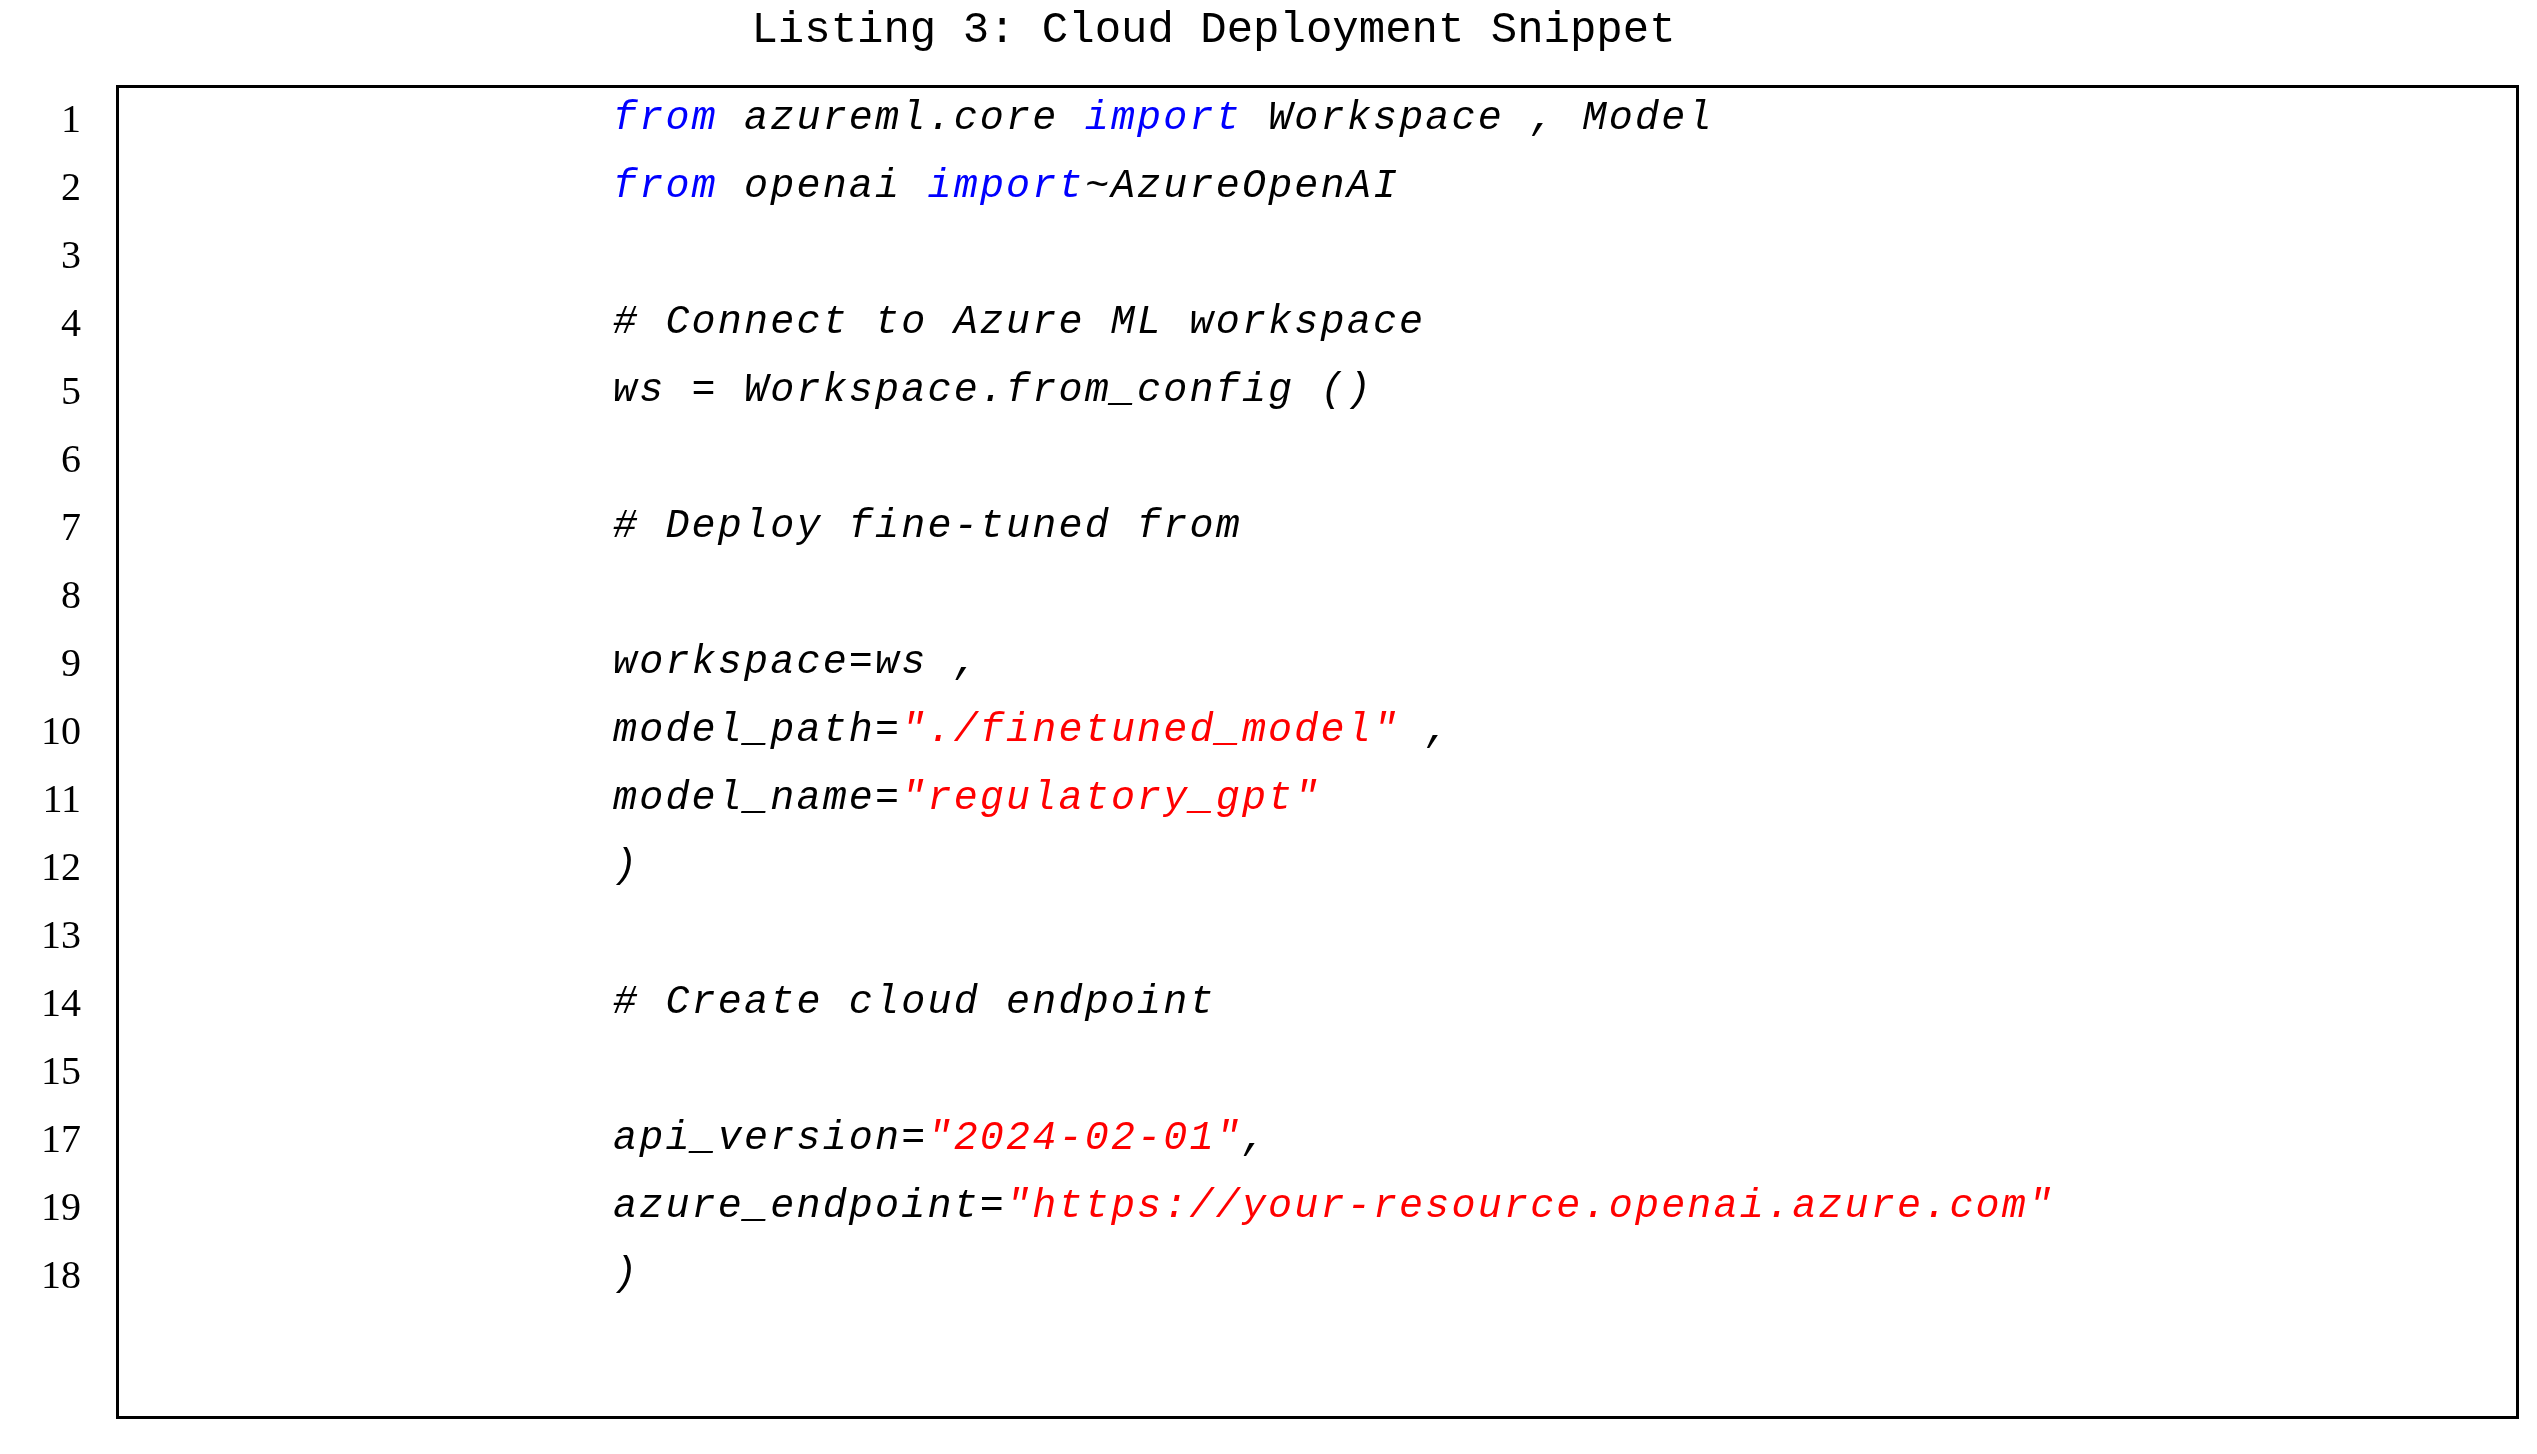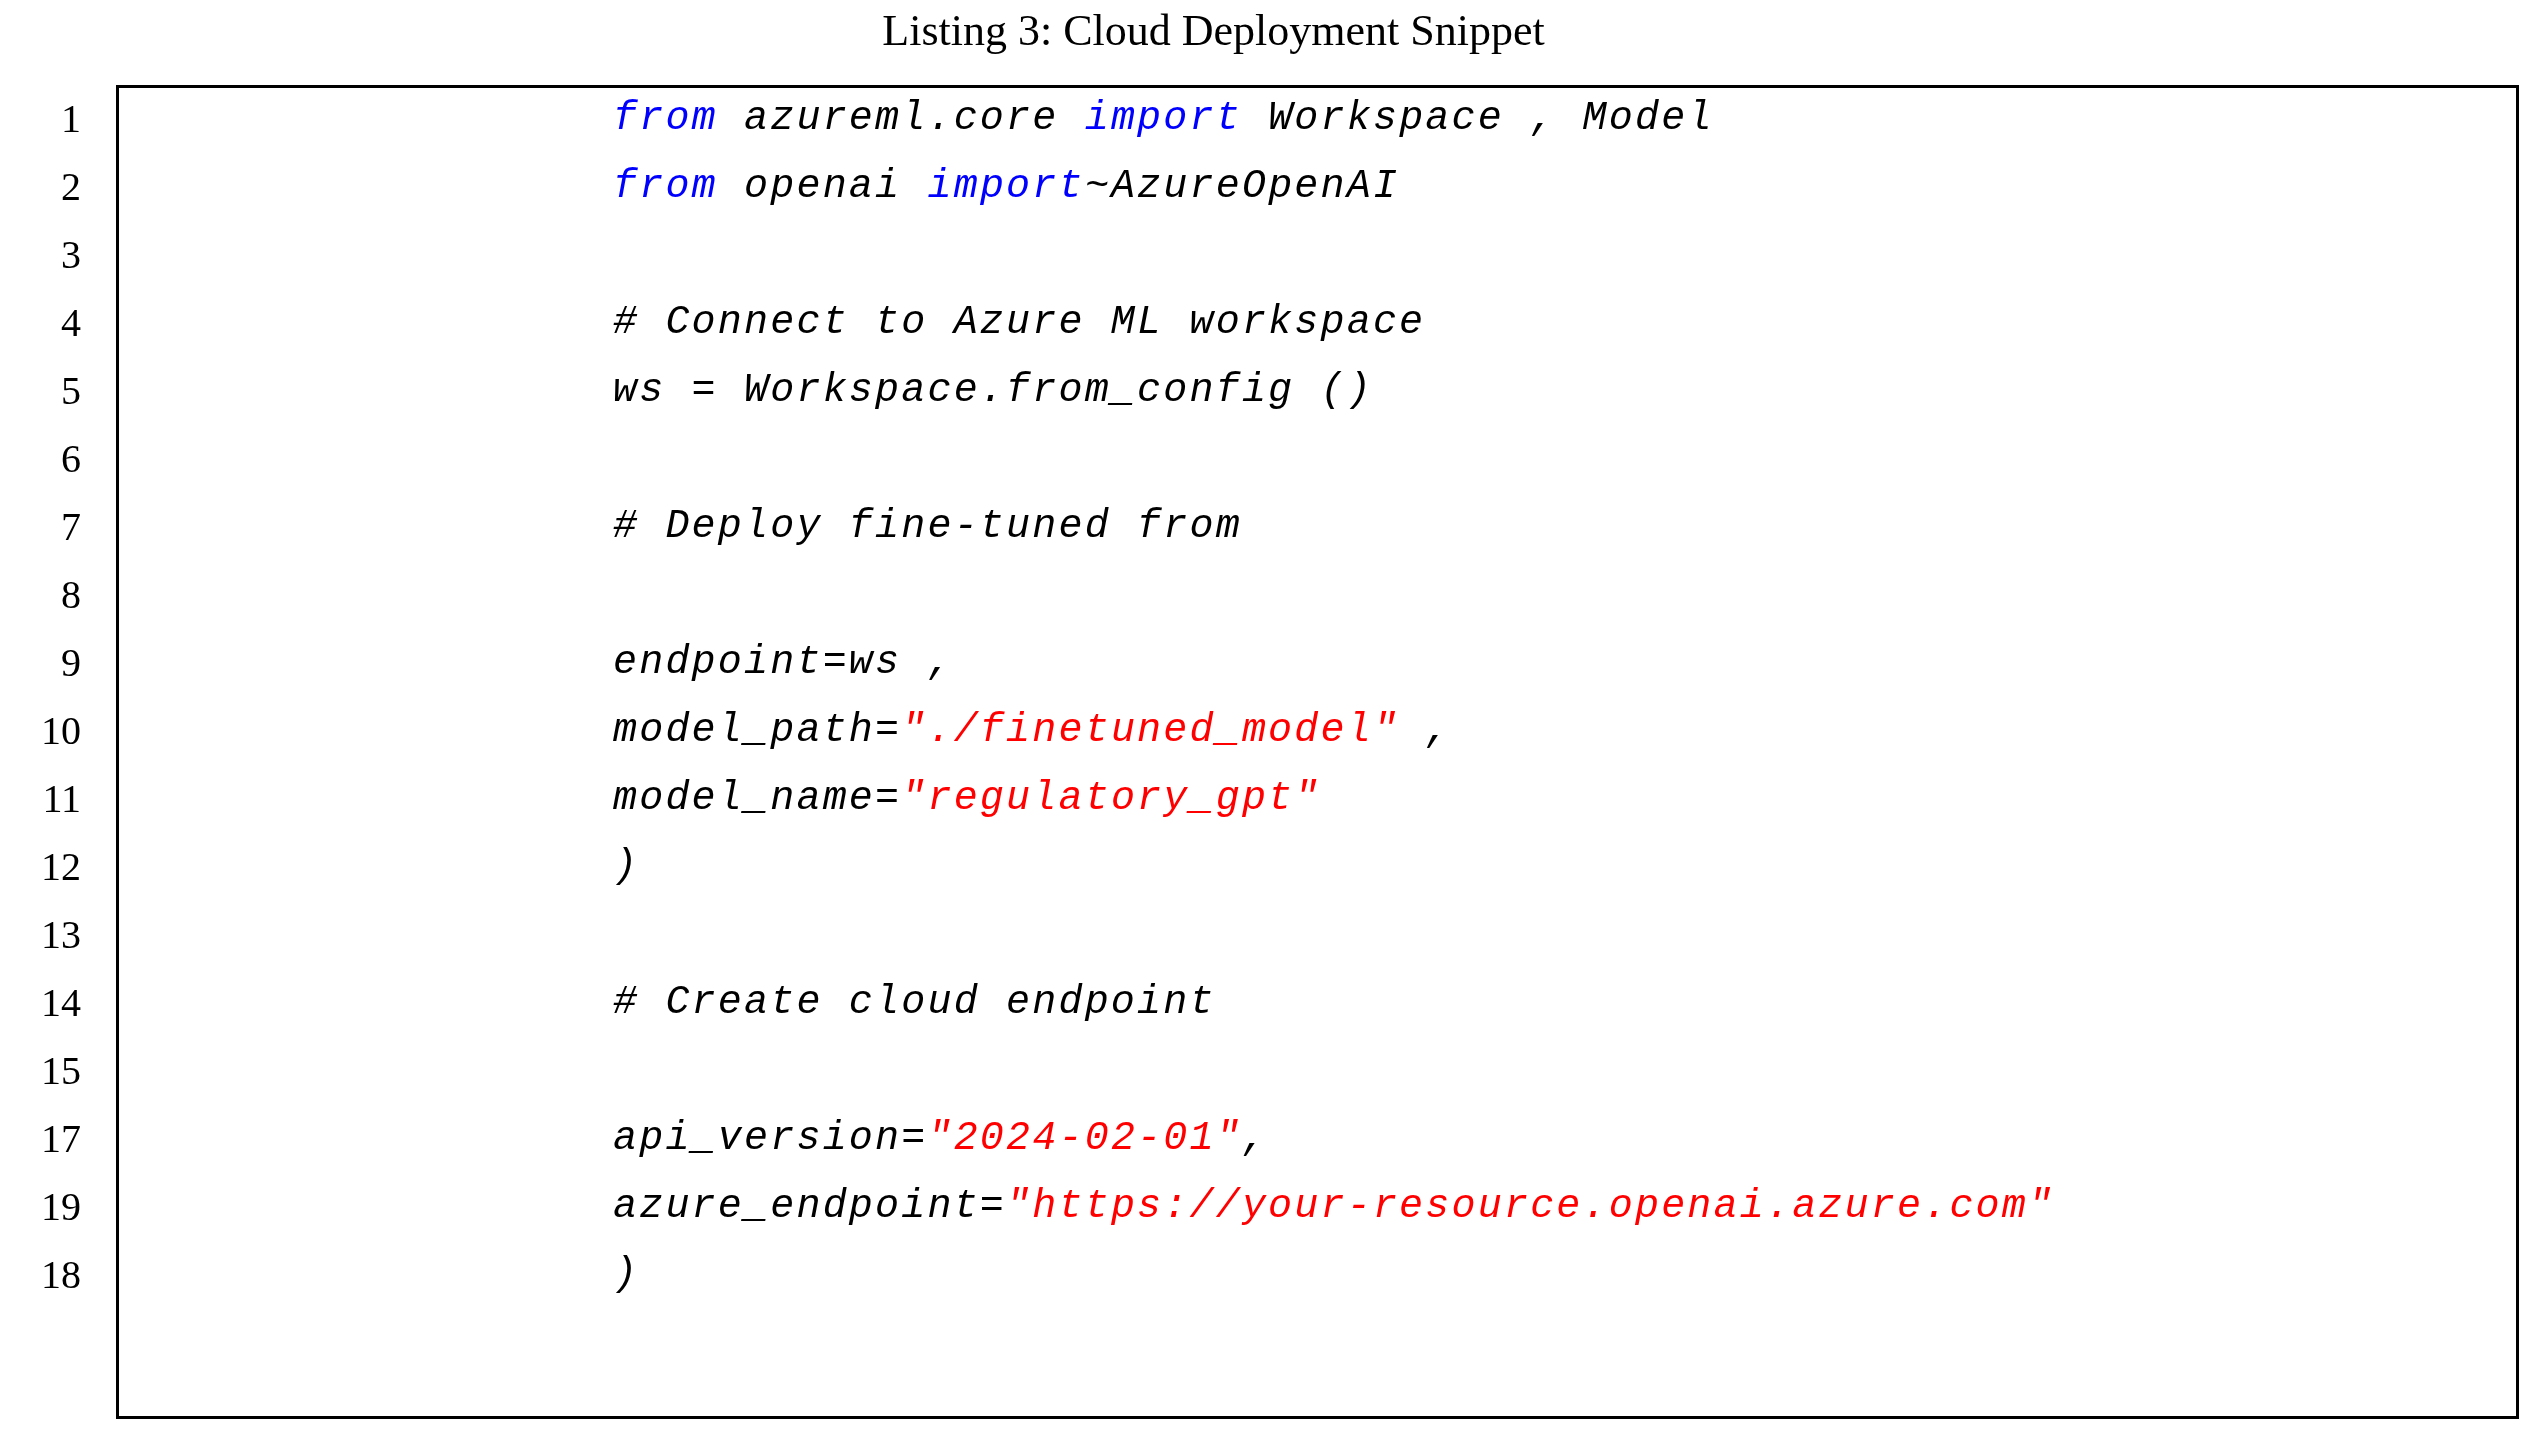--- a/index.html
+++ b/index.html
@@ -17,21 +17,21 @@
     color: #000000;
   }
 
   
   #listing-caption {
     position: absolute;
     left: 0;
     top: 3.9px;
     width: 2427px;
     text-align: center;
-    font-family: Liberation Serif, serif;
+    font-family: Liberation Mono, monospace;
     font-size: 44px;
     line-height: 53px;
     color: #000000;
     white-space: pre;
   }
 
   
   #listing-frame {
     position: absolute;
     left: 116px;
@@ -108,21 +108,21 @@
 
 <div id="code-body">
     <div class="code-row"><span class="line-no">1</span><span class="line-code"><span class="tok-kw">from</span><span class="tok-txt"> azureml.core </span><span class="tok-kw">import</span><span class="tok-txt"> Workspace , Model</span></span></div>
     <div class="code-row"><span class="line-no">2</span><span class="line-code"><span class="tok-kw">from</span><span class="tok-txt"> openai </span><span class="tok-kw">import</span><span class="tok-txt">~AzureOpenAI</span></span></div>
     <div class="code-row"><span class="line-no">3</span><span class="line-code"></span></div>
     <div class="code-row"><span class="line-no">4</span><span class="line-code"><span class="tok-cmt"># Connect to Azure ML workspace</span></span></div>
     <div class="code-row"><span class="line-no">5</span><span class="line-code"><span class="tok-txt">ws = Workspace.from_config ()</span></span></div>
     <div class="code-row"><span class="line-no">6</span><span class="line-code"></span></div>
     <div class="code-row"><span class="line-no">7</span><span class="line-code"><span class="tok-cmt"># Deploy fine-tuned from</span></span></div>
     <div class="code-row"><span class="line-no">8</span></div>
-    <div class="code-row"><span class="line-no">9</span><span class="line-code"><span class="tok-txt">endpoint=ws ,</span></span></div>
+    <div class="code-row"><span class="line-no">9</span><span class="line-code"><span class="tok-txt">workspace=ws ,</span></span></div>
     <div class="code-row"><span class="line-no">10</span><span class="line-code"><span class="tok-txt">model_path=</span><span class="tok-str">"./finetuned_model"</span><span class="tok-txt"> ,</span></span></div>
     <div class="code-row"><span class="line-no">11</span><span class="line-code"><span class="tok-txt">model_name=</span><span class="tok-str">"regulatory_gpt"</span></span></div>
     <div class="code-row"><span class="line-no">12</span><span class="line-code"><span class="tok-txt">)</span></span></div>
     <div class="code-row"><span class="line-no">13</span><span class="line-code"></span></div>
     <div class="code-row"><span class="line-no">14</span><span class="line-code"><span class="tok-cmt"># Create cloud endpoint</span></span></div>
     <div class="code-row"><span class="line-no">15</span></div>
     <div class="code-row"><span class="line-no">17</span><span class="line-code"><span class="tok-txt">api_version=</span><span class="tok-str">"2024-02-01"</span><span class="tok-txt">,</span></span></div>
     <div class="code-row"><span class="line-no">19</span><span class="line-code"><span class="tok-txt">azure_endpoint=</span><span class="tok-str">"https://your-resource.openai.azure.com"</span></span></div>
     <div class="code-row"><span class="line-no">18</span><span class="line-code"><span class="tok-txt">)</span></span></div>
   </div>

